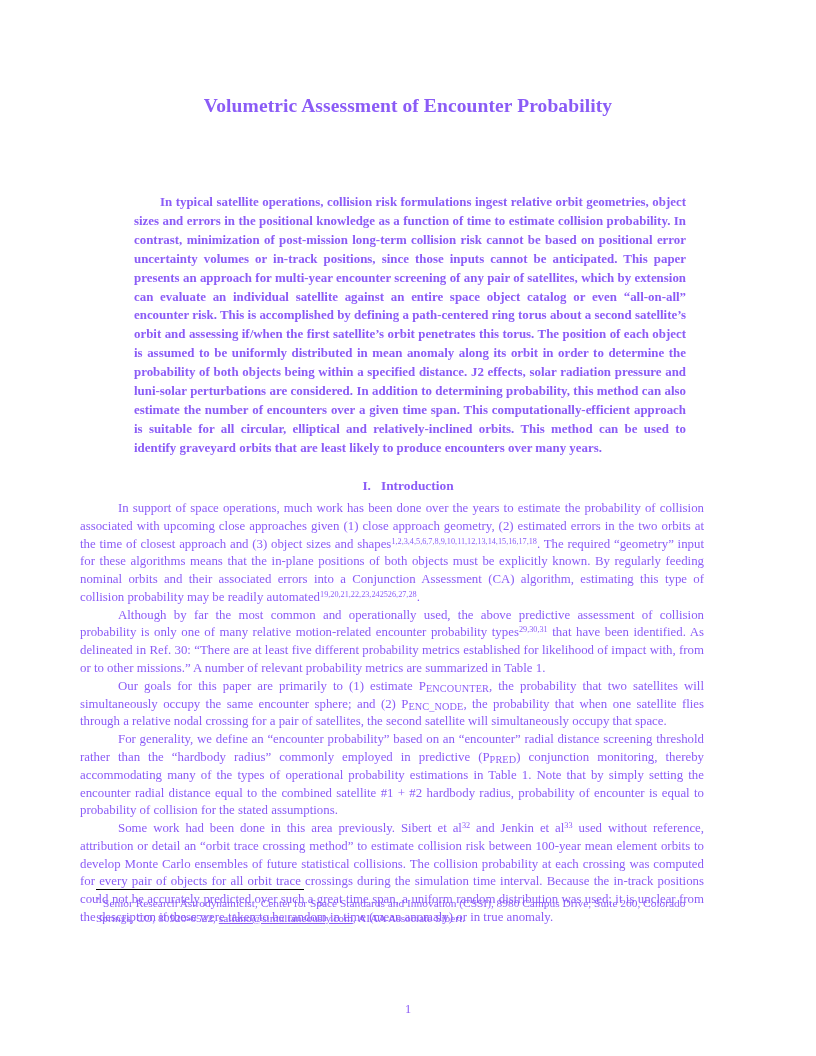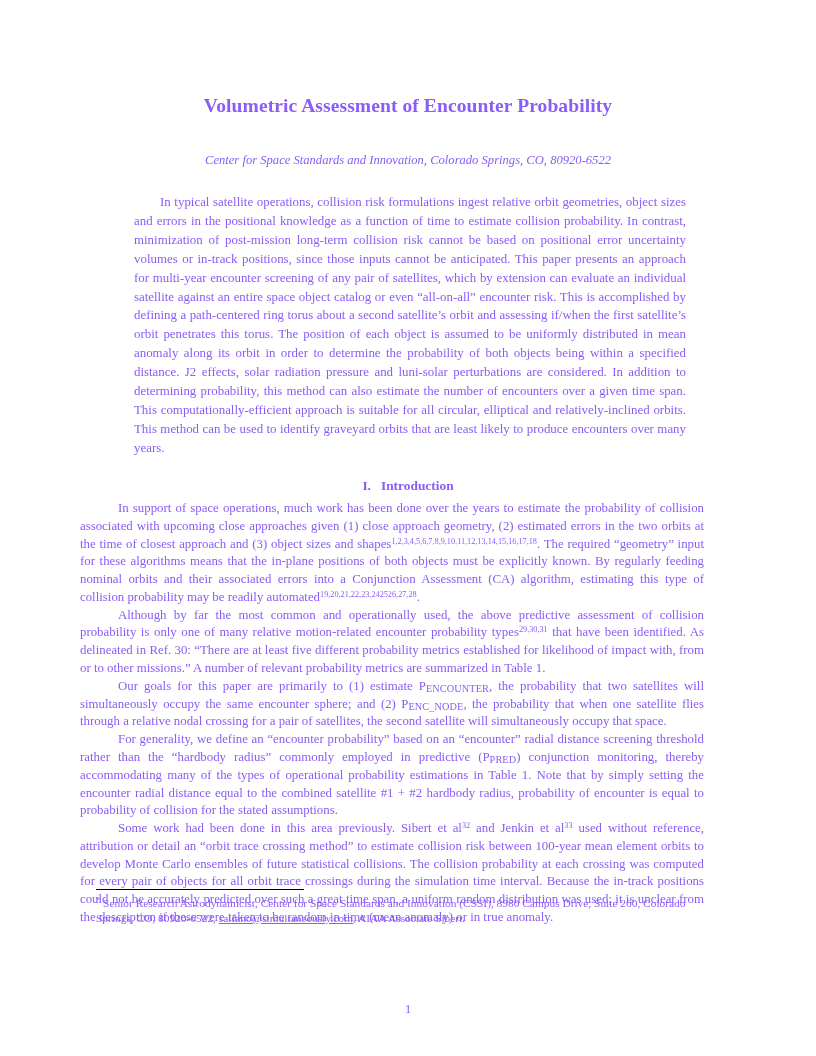--- a/index.html
+++ b/index.html
@@ -47,21 +47,21 @@
     font-style: italic;
   }
 
   
   .abstract {
     position: absolute;
     left: 134px;
     top: 193px;
     width: 552px;
     font-size: 12.9px;
-    font-weight: normal;
+    font-weight: bold;
     text-align: justify;
     line-height: 1.465;
     text-indent: 26px;
     hyphens: none;
   }
 
   
   .section-heading {
     position: absolute;
     left: 96px;
@@ -145,21 +145,20 @@
   }
 </style>
 </head>
 <body>
 
 <div class="page">
 
   <div class="title">Volumetric Assessment of Encounter Probability</div>
 
 
-  <div class="affiliation">Center for Space Standards and Innovation, Colorado Springs, CO, 80920-6522</div>
 
   <div class="abstract">In typical satellite operations, collision risk formulations ingest relative orbit geometries, object sizes and errors in the positional knowledge as a function of time to estimate collision probability.  In contrast, minimization of post-mission long-term collision risk cannot be based on positional error uncertainty volumes or in-track positions, since those inputs cannot be anticipated.  This paper presents an approach for multi-year encounter screening of any pair of satellites, which by extension can evaluate an individual satellite against an entire space object catalog or even “all-on-all” encounter risk.  This is accomplished by defining a path-centered ring torus about a second satellite’s orbit and assessing if/when the first satellite’s orbit penetrates this torus.  The position of each object is assumed to be uniformly distributed in mean anomaly along its orbit in order to determine the probability of both objects being within a specified distance.  J2 effects, solar radiation pressure and luni-solar perturbations are considered.  In addition to determining probability, this method can also estimate the number of encounters over a given time span.  This computationally-efficient approach is suitable for all circular, elliptical and relatively-inclined orbits.  This method can be used to identify graveyard orbits that are least likely to produce encounters over many years.</div>
 
   <div class="section-heading">
     <span class="numeral">I.</span><span>Introduction</span>
   </div>
 
   <div class="body">
 
     <p><span>In support of space operations, much work has been done over the years to estimate the probability of collision associated with upcoming close approaches given (1) close approach geometry, (2) estimated errors in the two orbits at the time of closest approach and (3) object sizes and shapes</span><sup>1,2,3,4,5,6,7,8,9,10,11,12,13,14,15,16,17,18</sup><span>.  The required “geometry” input for these algorithms means that the in-plane positions of both objects must be explicitly known. By regularly feeding nominal orbits and their associated errors into a Conjunction Assessment (CA) algorithm, estimating this type of collision probability may be readily automated</span><sup>19,20,21,22,23,242526,27,28</sup><span>.</span></p>

